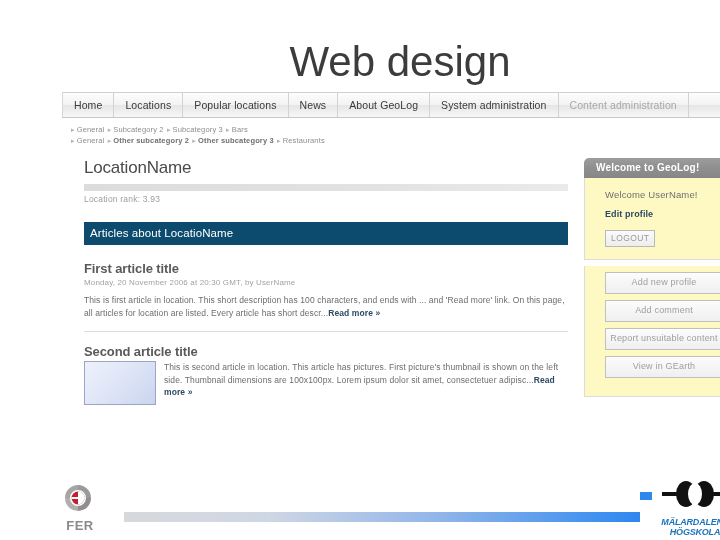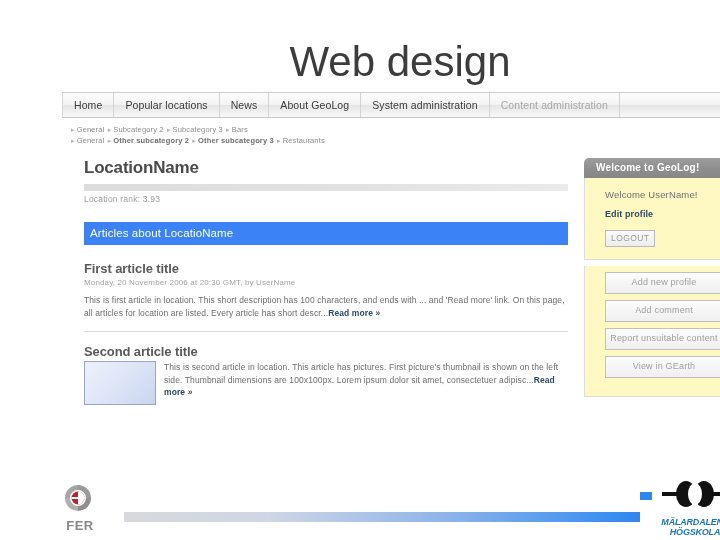--- a/index.html
+++ b/index.html
@@ -81,39 +81,39 @@
   .crumb-row .bold { font-weight: bold; color: #6f6f6f; }
 
   
   .content {
     position: absolute;
     left: 22px; top: 66px;
     width: 484px;
   }
   .page-title {
     font-size: 17px;
-    font-weight: bold;
+    font-weight: normal;
     color: #4a4a4a;
     letter-spacing: -.2px;
     margin: 0 0 6px 0;
   }
   .rank-bar {
     height: 7px;
     background: linear-gradient(to right, #dcdcdc 0%, #e2e2e2 60%, #eaeaea 100%);
     width: 100%;
     margin-bottom: 3px;
   }
   .rank-text {
     font-size: 8.5px;
     color: #9d9d9d;
     letter-spacing: .2px;
     margin-bottom: 18px;
   }
   .section-band {
-    background: #3b82f6;
+    background: #0c4a6e;
     color: #ffffff;
     font-size: 11.5px;
     font-weight: 500;
     padding: 5px 6px 6px 6px;
     letter-spacing: .1px;
     margin-bottom: 16px;
   }
 
   .article { margin-bottom: 6px; }
   .article-title {
@@ -252,20 +252,23 @@
 
 <div id="slide">
 
   <div class="slide-title">Web design</div>
 
   <div class="shot">
 
     <div class="navbar">
       <div class="nav-item first">
           <span>Home</span>
+        </div>
+      <div class="nav-item">
+          <span>Locations</span>
         </div>
       <div class="nav-item">
           <span>Popular locations</span>
         </div>
       <div class="nav-item">
           <span>News</span>
         </div>
       <div class="nav-item">
           <span>About GeoLog</span>
         </div>

